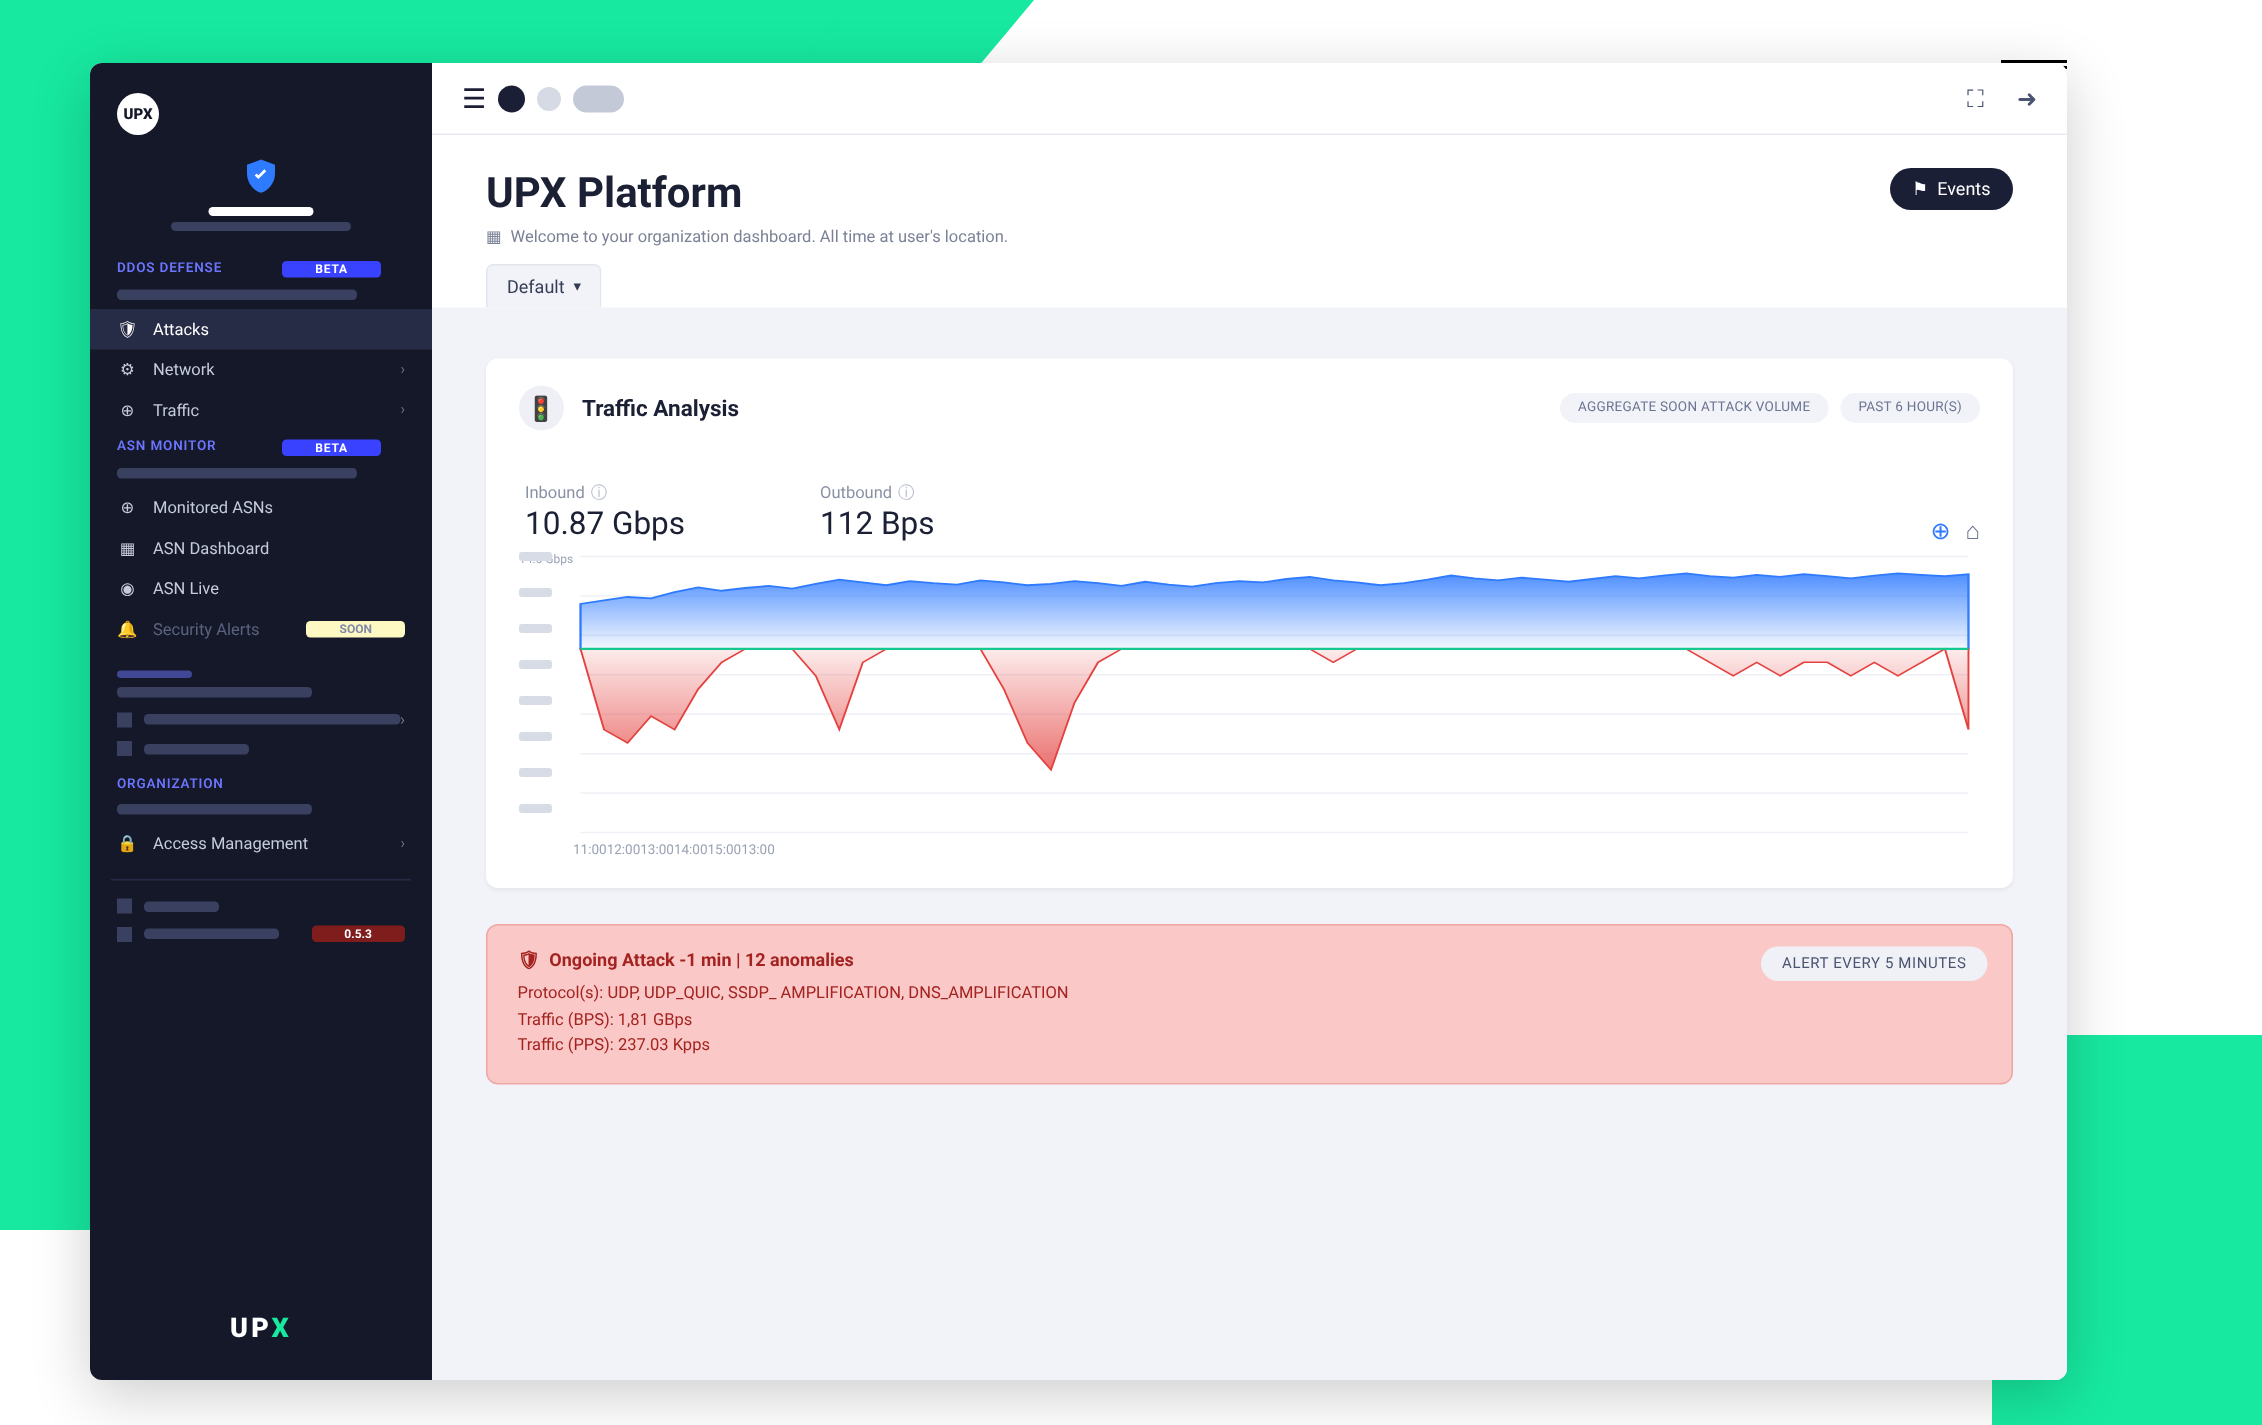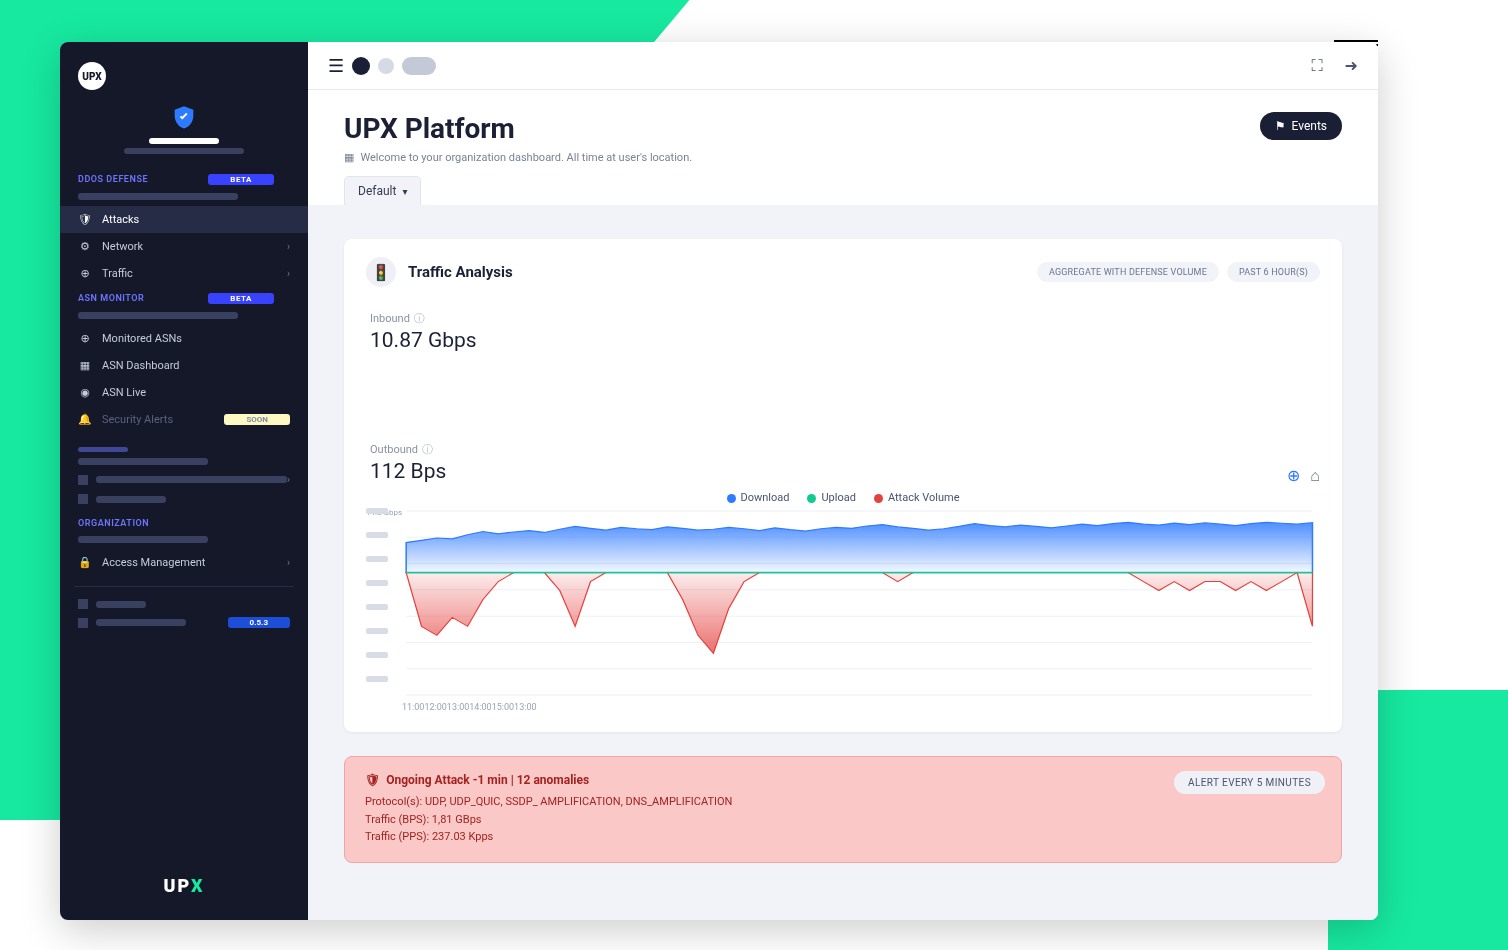--- a/index.html
+++ b/index.html
@@ -8,30 +8,30 @@
 
 .green-tl { position:absolute; left:0; top:0; width:600px; height:70px; background:#17e9a0; }
 .green-tl::after { content:""; position:absolute; right:-60px; top:0; width:120px; height:70px; background:#17e9a0; transform:skewX(-40deg); }
 .green-left { position:absolute; left:0; top:0; width:60px; height:820px; background:#17e9a0; }
 .green-br { position:absolute; right:0; bottom:0; width:180px; height:260px; background:#17e9a0; border-top-left-radius:30px; }
 .black-tr { position:absolute; right:130px; top:40px; width:44px; height:60px; background:repeating-linear-gradient(#000 0 2px, transparent 2px 4px); }
 
 .app { position:absolute; left:60px; top:42px; right:130px; bottom:30px; background:#fff; border-radius:8px; display:flex; box-shadow:0 10px 40px rgba(0,0,0,.2); overflow:hidden; }
 
 
-.sidebar { width:248px; background:#141829; color:#9aa2b5; display:flex; flex-direction:column; font-size:11px; overflow:hidden;}
+.sidebar { width:228px; background:#141829; color:#9aa2b5; display:flex; flex-direction:column; font-size:11px; overflow:hidden;}
 .logo-top { width:28px; height:28px; border-radius:50%; background:#fff; color:#141829; display:flex; align-items:center; justify-content:center; font-weight:900; font-size:10px; margin:20px 18px 8px; }
 .shield-block { text-align:center; padding:6px 0 10px;}
 .shield-block svg { display:block; margin:0 auto 6px; }
 .ph-line { height:6px; background:#3a4160; border-radius:3px; margin:4px auto; }
 .sec-title { color:#6c75ff; font-size:9px; letter-spacing:.06em; padding:6px 18px 2px; font-weight:600;}
 .badge { font-size:8px; padding:1px 22px; border-radius:3px; font-weight:700; float:right; margin-right:16px;}
 .badge.beta { background:#3942ff; color:#fff;}
 .badge.soon { background:#fef9c3; color:#7f89a8;}
-.badge.ver  { background:#1d4ed8; color:#fff;}
+.badge.ver  { background:#7f1d1d; color:#fff;}
 .nav-item { display:flex; align-items:center; gap:10px; padding:7px 18px; cursor:pointer; color:#c5cbdb;}
 .nav-item.active { background:#262c45; color:#fff;}
 .nav-item .chev { margin-left:auto; font-size:10px; color:#6b7490;}
 .nav-item.disabled { color:#5a627e; cursor:default;}
 .nav-ico { width:14px; text-align:center; flex:none;}
 .ph-row { height:7px; background:#3a4160; border-radius:3px; margin:6px 18px;}
 .ph-row.sm { width:90px;} .ph-row.md{width:130px;} .ph-row.lg{width:160px;}
 .ph-box { width:10px; height:10px; background:#3a4160; display:inline-block; margin-right:8px; vertical-align:middle;}
 .footer-logo { text-align:center; margin-top:auto; padding:18px 0 24px; color:#fff; font-weight:900; letter-spacing:.12em; font-size:18px;}
 .footer-logo span.x{ color:#17e9a0;}
@@ -54,21 +54,21 @@
 .tabs{padding:0 36px;}
 .tab{display:inline-flex; align-items:center; gap:6px; background:#f1f3f8; border:1px solid #e1e5ee; border-bottom:none; padding:7px 13px; border-radius:5px 5px 0 0; font-size:12px; color:#353c55; cursor:pointer;}
 .content-bg{ background:#f1f3f8; flex:1; padding:34px 36px 30px; overflow:auto;}
 
 .card{ background:#fff; border-radius:8px; box-shadow:0 1px 3px rgba(20,24,41,.06); padding:18px 22px 20px; margin-bottom:24px;}
 .card-head{display:flex; align-items:center; gap:12px; margin-bottom:12px;}
 .round-ico{width:30px;height:30px;border-radius:50%;background:#eef0f6;display:flex;align-items:center;justify-content:center;color:#4b5470;}
 .card-title{font-size:15px;font-weight:700;color:#1b2035;}
 .chip{font-size:9px;color:#6b7490;background:#f1f3f8;border-radius:12px;padding:5px 12px;letter-spacing:.02em;}
 .card-head .chips{margin-left:auto;display:flex;gap:8px;}
-.metrics{display:flex;gap:90px;margin:12px 0 2px 4px;flex-direction:column;}
+.metrics{display:flex;gap:90px;margin:22px 0 2px 4px;}
 .metric-label{font-size:11px;color:#8a91a5;display:flex;align-items:center;gap:4px;}
 .metric-value{font-size:21px;font-weight:400;color:#1b2035;margin-top:2px;}
 .chart-tools{margin-left:auto;display:flex;gap:10px;color:#6b7490;}
 
 .legend{display:flex;justify-content:center;gap:18px;font-size:11px;color:#4b5470;margin:6px 0 2px;}
 .dot{width:9px;height:9px;border-radius:50%;display:inline-block;margin-right:5px;vertical-align:middle;}
 .dot.bl{background:#2f7bff;} .dot.gr{background:#13c98f;} .dot.rd{background:#e4423f;}
 
 .chart{position:relative;height:190px;margin-top:4px;}
 .chart svg{width:100%;height:100%;}
@@ -208,21 +208,21 @@
         </div>
     </div>
 
     <div class="content-bg">
 
       <div class="card">
         <div class="card-head">
           <div class="round-ico">🚦</div>
           <div class="card-title">Traffic Analysis</div>
           <div class="chips">
-            <span class="chip">AGGREGATE WITH DEFENSE VOLUME</span>
+            <span class="chip">AGGREGATE SOON ATTACK VOLUME</span>
             <span class="chip">PAST 6 HOUR(S)</span>
           </div>
         </div>
         <div style="display:flex;align-items:flex-end;">
           <div class="metrics">
             <div>
               <div class="metric-label">
                   <span>Inbound</span> 
                   <span style="color:#b5bbcb;">ⓘ</span>
                 </div>
@@ -235,25 +235,20 @@
                 </div>
               <div class="metric-value">112 Bps</div>
             </div>
           </div>
           <div class="chart-tools">
             <span style="color:#2f7bff;">⊕</span>
             <span>⌂</span>
           </div>
         </div>
 
-        <div class="legend">
-          <span><span class="dot bl"></span><span>Download</span></span>
-          <span><span class="dot gr"></span><span>Upload</span></span>
-          <span><span class="dot rd"></span><span>Attack Volume</span></span>
-        </div>
 
         <div class="chart">
           <span class="ytop">14.0 Gbps</span>
           <div class="yticks">
             <div class="ytick"></div>
               <div class="ytick"></div>
               <div class="ytick"></div>
               <div class="ytick"></div>
               <div class="ytick"></div>
               <div class="ytick"></div>

